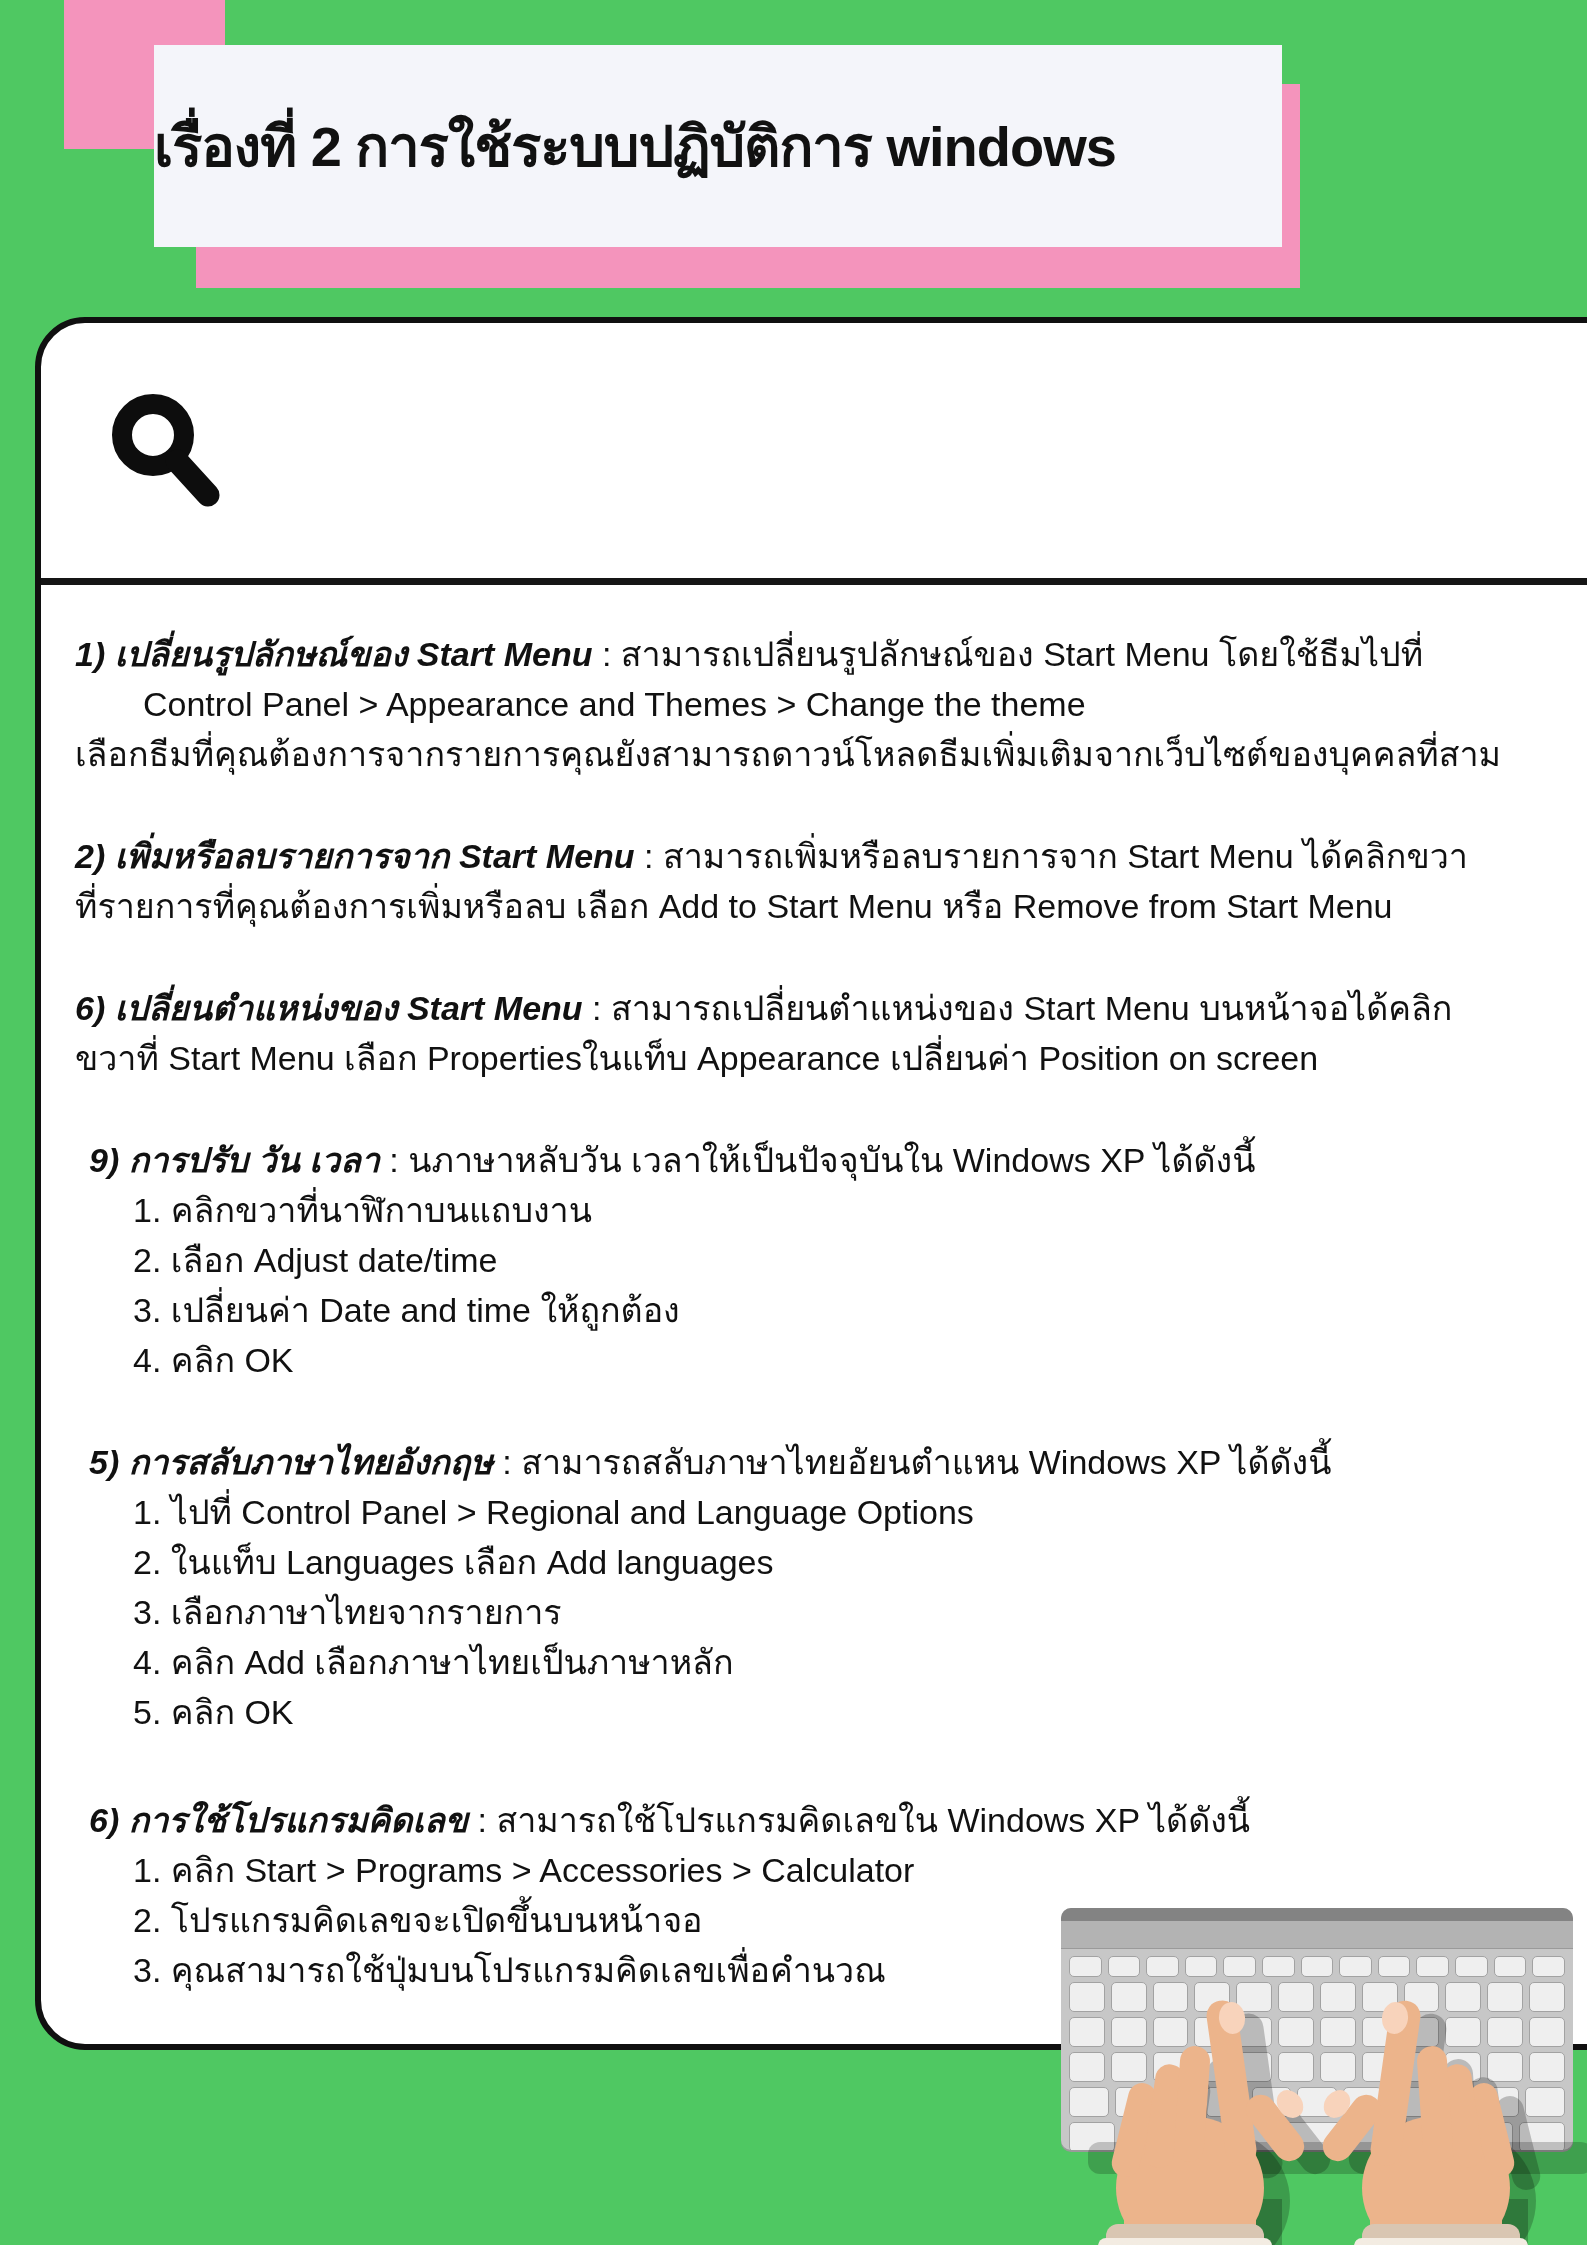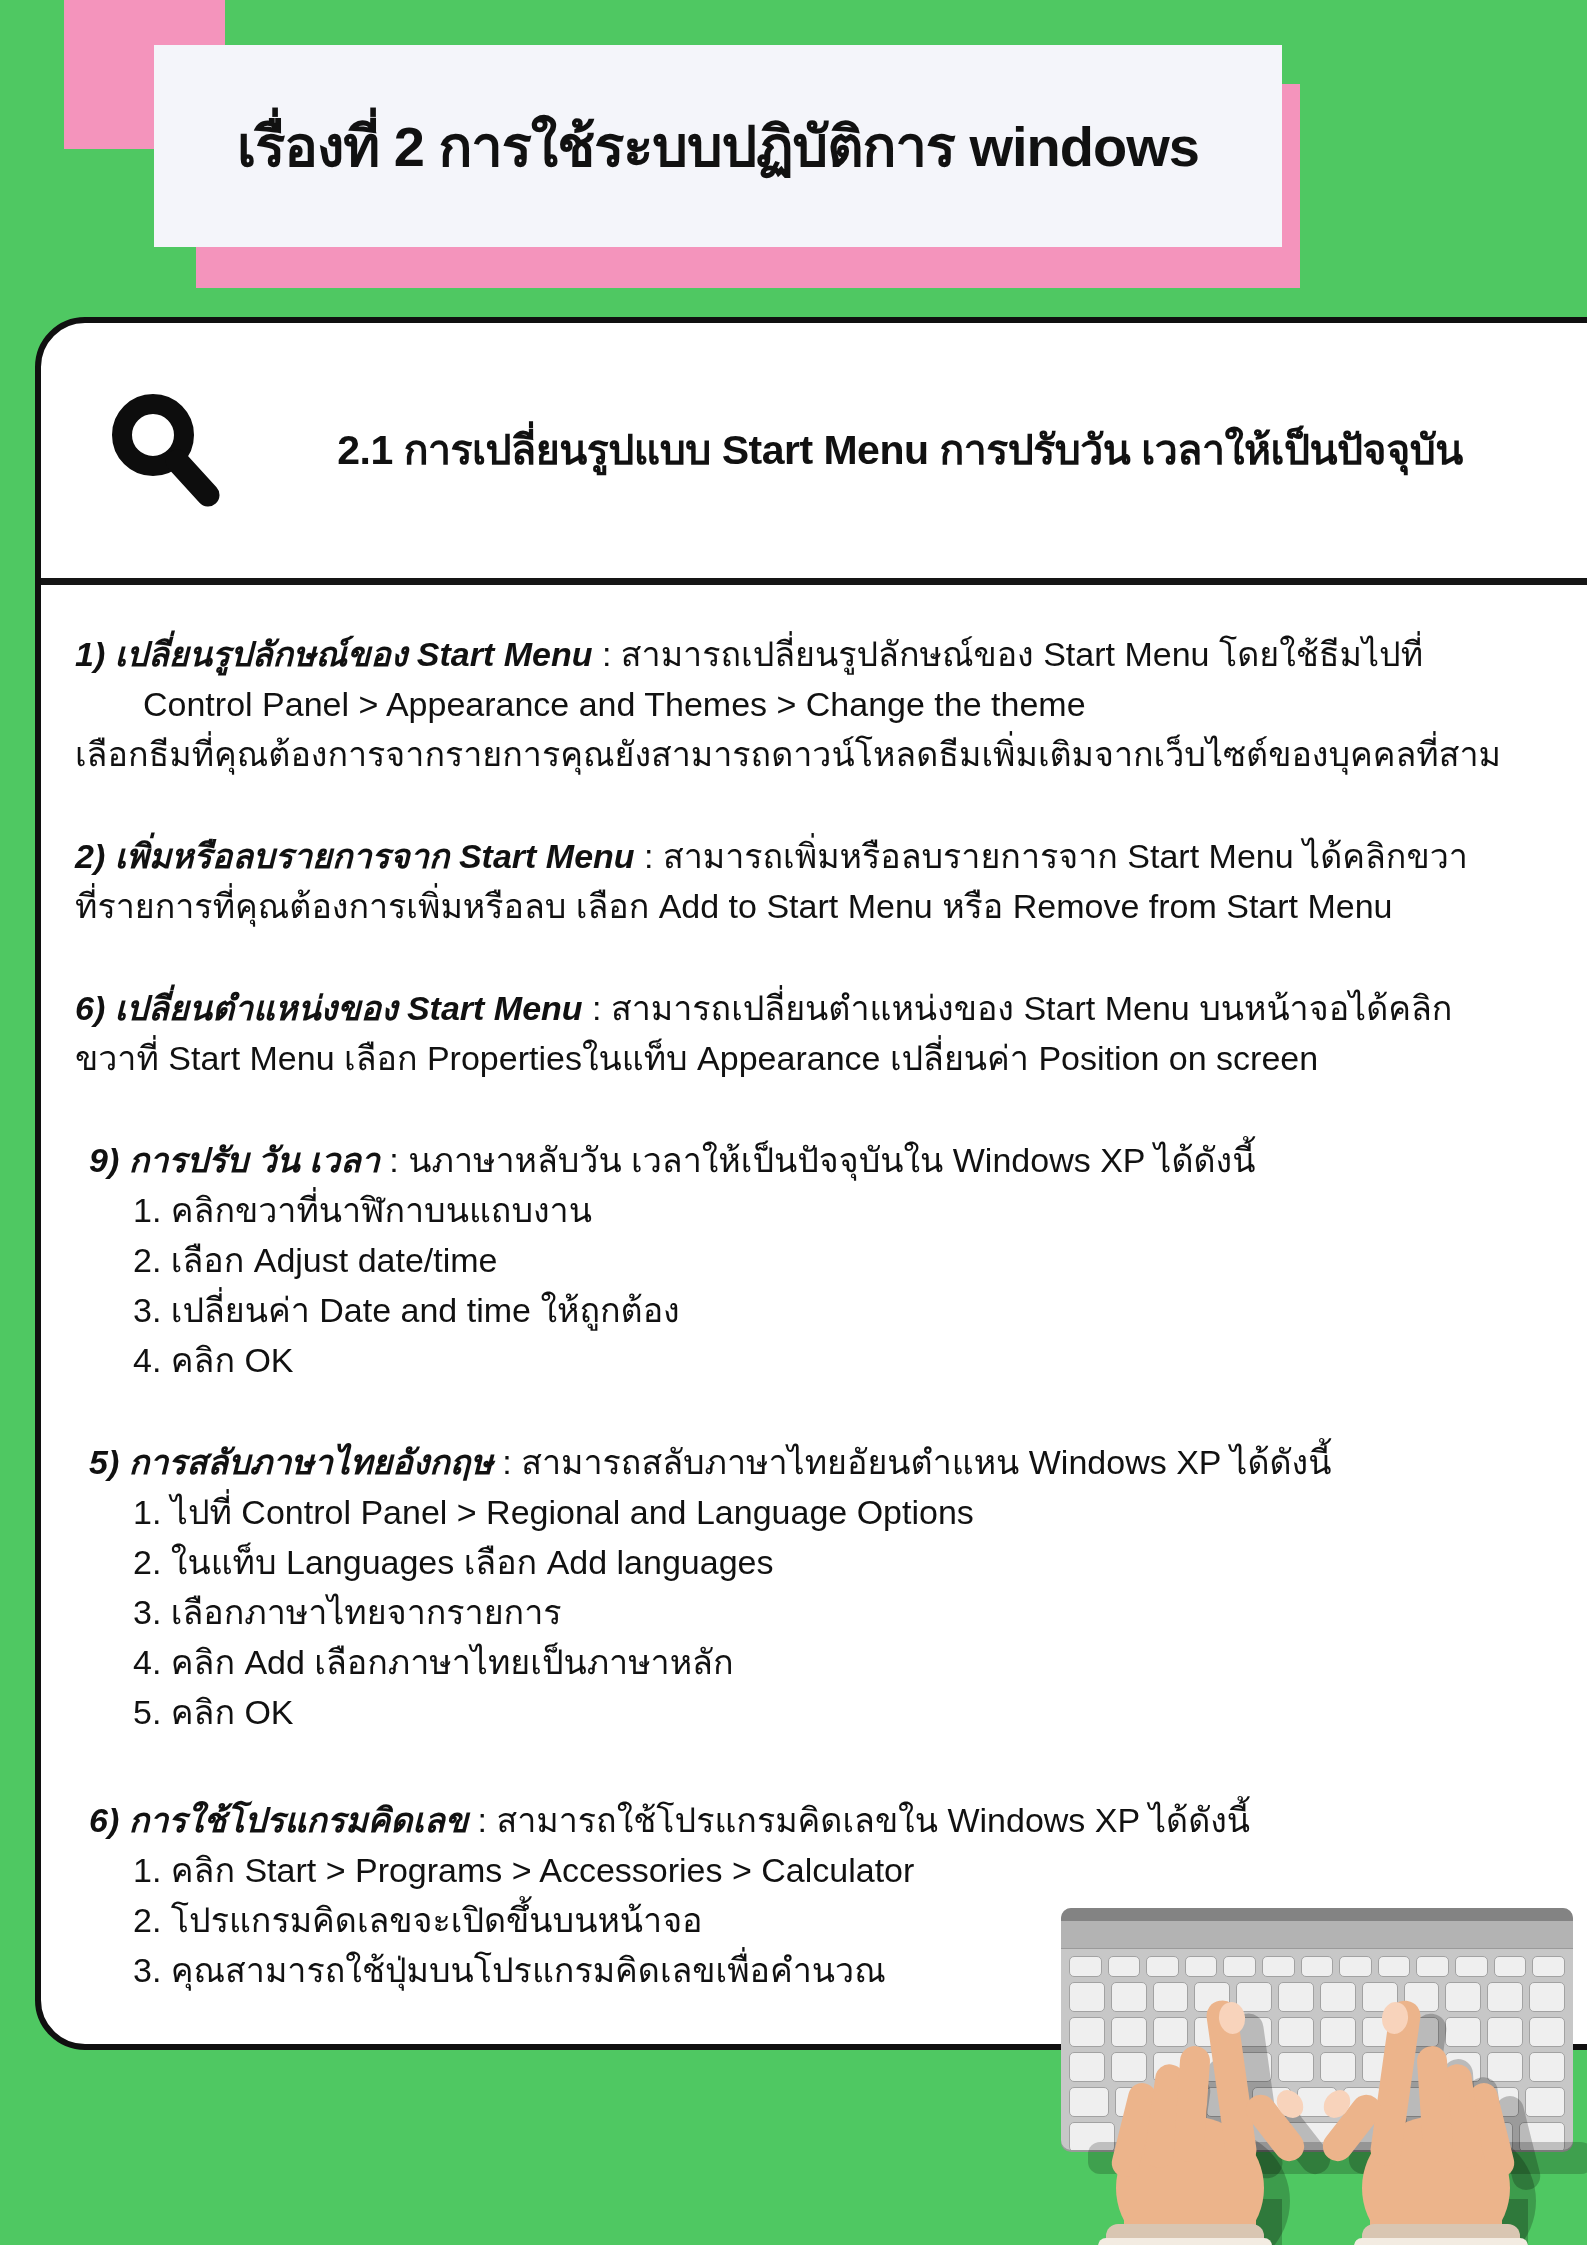--- a/index.html
+++ b/index.html
@@ -9,21 +9,21 @@
     background:#4FC862;
     overflow:hidden;
     font-family:"Liberation Sans","DejaVu Sans",sans-serif;
     color:#111;
   }
   
   .pink-square{position:absolute;left:64px;top:0;width:161px;height:149px;background:#F494BC;}
   .pink-rect{position:absolute;left:196px;top:84px;width:1104px;height:204px;background:#F494BC;}
   .title-banner{
     position:absolute;left:154px;top:45px;width:1128px;height:202px;
-    background:#F4F5FA;display:flex;align-items:center;justify-content:center;
+    background:#F4F5FA;display:flex;align-items:center;
   }
   .title-banner h1{margin:0;font-size:56px;font-weight:bold;letter-spacing:-1px;}
   
   .card{
     position:absolute;left:35px;top:317px;width:1600px;height:1733px;
     background:#FFFFFF;border:6px solid #101010;border-radius:50px;
     box-sizing:border-box;z-index:1;
   }
   .card-header{
     position:relative;height:255px;border-bottom:7px solid #151515;
@@ -73,21 +73,20 @@
   </div>
 
   <div class="card">
 
     <div class="card-header">
       <svg class="magnifier" viewBox="0 0 122 122">
         <circle cx="50" cy="46" r="31" fill="none" stroke="#0d0d0d" stroke-width="20"></circle>
         <line x1="74" y1="72" x2="105" y2="106" stroke="#0d0d0d" stroke-width="23" stroke-linecap="round"></line>
       </svg>
       <div class="header-title">
-        <div>2.1 การเปลี่ยนรูปแบบ Start Menu การปรับวัน เวลาให้เป็นปัจจุบัน</div>
       </div>
     </div>
 
     <div class="card-body">
 
       <div class="section">
         <div class="line"><b>1) เปลี่ยนรูปลักษณ์ของ Start Menu</b><span> :  สามารถเปลี่ยนรูปลักษณ์ของ Start Menu โดยใช้ธีมไปที่</span></div>
         <div class="line indent1"><span>Control Panel &gt; Appearance and Themes &gt; Change the theme</span></div>
         <div class="line"><span>เลือกธีมที่คุณต้องการจากรายการคุณยังสามารถดาวน์โหลดธีมเพิ่มเติมจากเว็บไซต์ของบุคคลที่สาม</span></div>
       </div>

